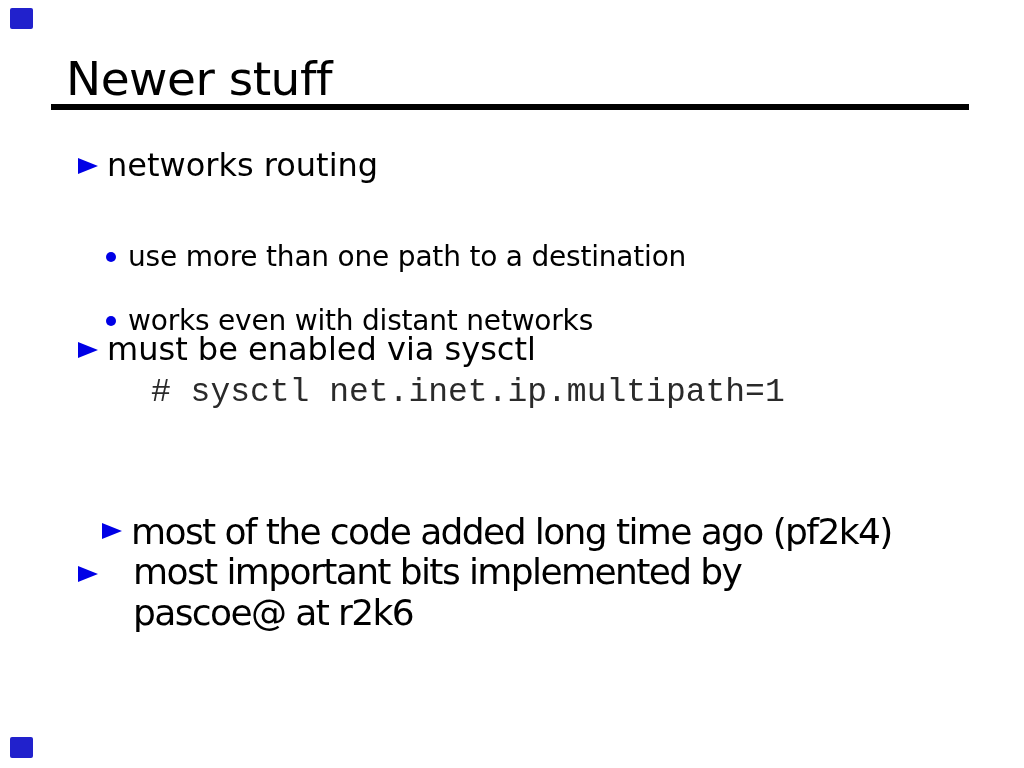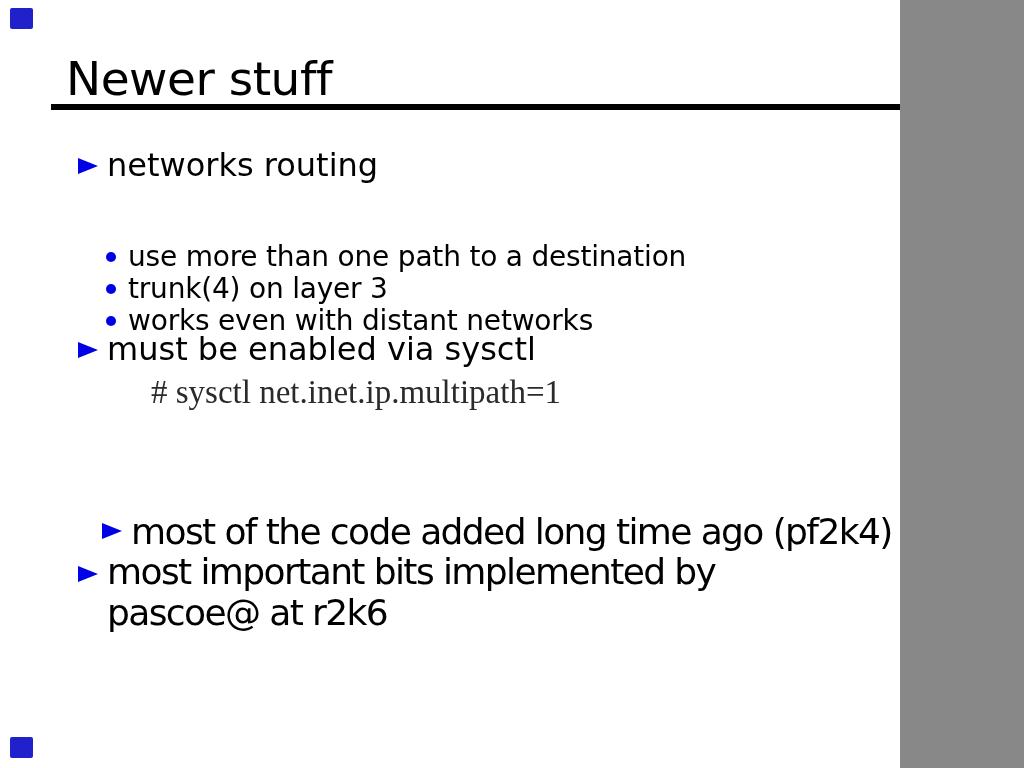--- a/index.html
+++ b/index.html
@@ -1,18 +1,18 @@
 <!DOCTYPE html>
 <html><head>
 <meta charset="utf-8">
 <style>
   html,body{margin:0;padding:0;background:#888;}
   .slide{
     position:relative;
-    width:900px;height:768px;
+    width:1024px;height:768px;
     background:#ffffff;
     overflow:hidden;
     font-family:"DejaVu Sans","Liberation Sans",sans-serif;
     color:#000;
   }
   .corner-marker{
     position:absolute;
     left:10px;
     width:23px;height:21px;
     background:#2121cc;
@@ -60,20 +60,21 @@
     white-space:nowrap;
   }
   .b-text.big{
     font-size:36px;
     letter-spacing:-1.6px;
     line-height:41px;
   }
   .b-text.big.wraps{
     white-space:normal;
     width:765px;
+    margin-left:26px;
   }
   .s-row{
     position:absolute;
     left:106px;
     display:flex;
     align-items:center;
     height:32px;
     margin-top:44px;
   }
   .dot{
@@ -85,21 +86,21 @@
   }
   .s-text{
     font-size:28px;
     line-height:1.1;
     letter-spacing:-0.2px;
     white-space:nowrap;
   }
   .code-line{
     position:absolute;
     left:151px;top:376px;
-    font-family:Liberation Serif, serif;
+    font-family:Liberation Mono, monospace;
     font-size:33px;
     line-height:1.0;
     color:#2a2a2a;
     white-space:pre;
   }
   .r1{top:146px;}
   .sr1{top:197px;}
   .sr2{top:229px;}
   .sr3{top:261px;}
   .r2{top:330px;}
@@ -119,24 +120,20 @@
 
   <div class="b-row r1">
     <span class="tri"></span>
     <span class="b-text">networks routing</span>
   </div>
 
   <div class="s-row sr1">
     <span class="dot"></span>
     <span class="s-text">use more than one path to a destination</span>
   </div>
-  <div class="s-row sr2">
-    <span class="dot"></span>
-    <span class="s-text">trunk(4) on layer 3</span>
-  </div>
   <div class="s-row sr3">
     <span class="dot"></span>
     <span class="s-text">works even with distant networks</span>
   </div>
 
   <div class="b-row r2">
     <span class="tri"></span>
     <span class="b-text">must be enabled via sysctl</span>
   </div>
   <div class="code-line"># sysctl net.inet.ip.multipath=1</div>

